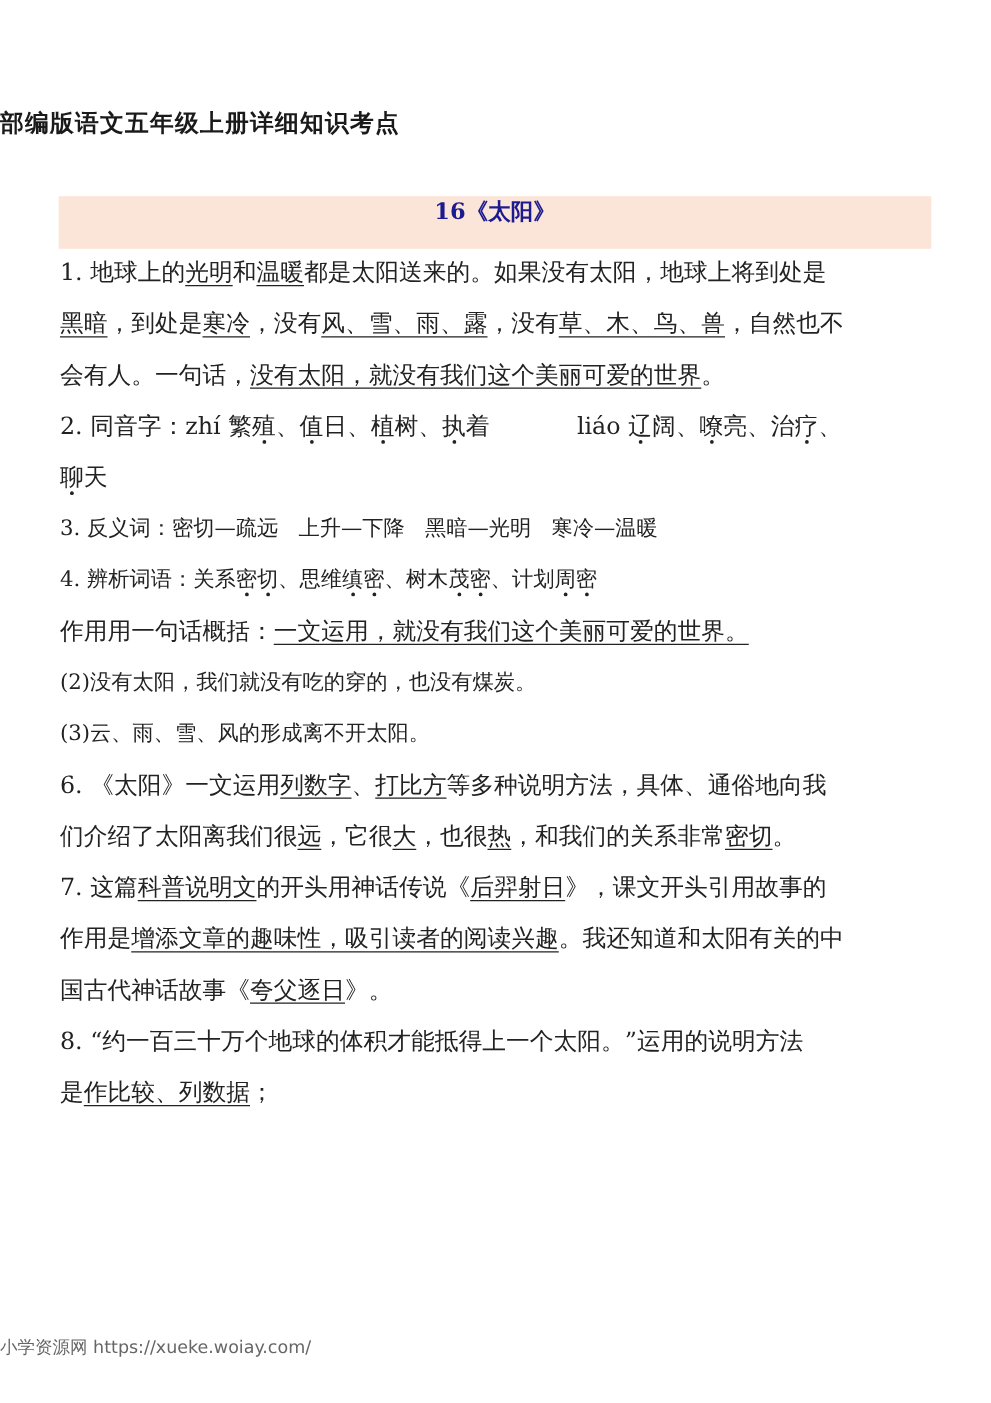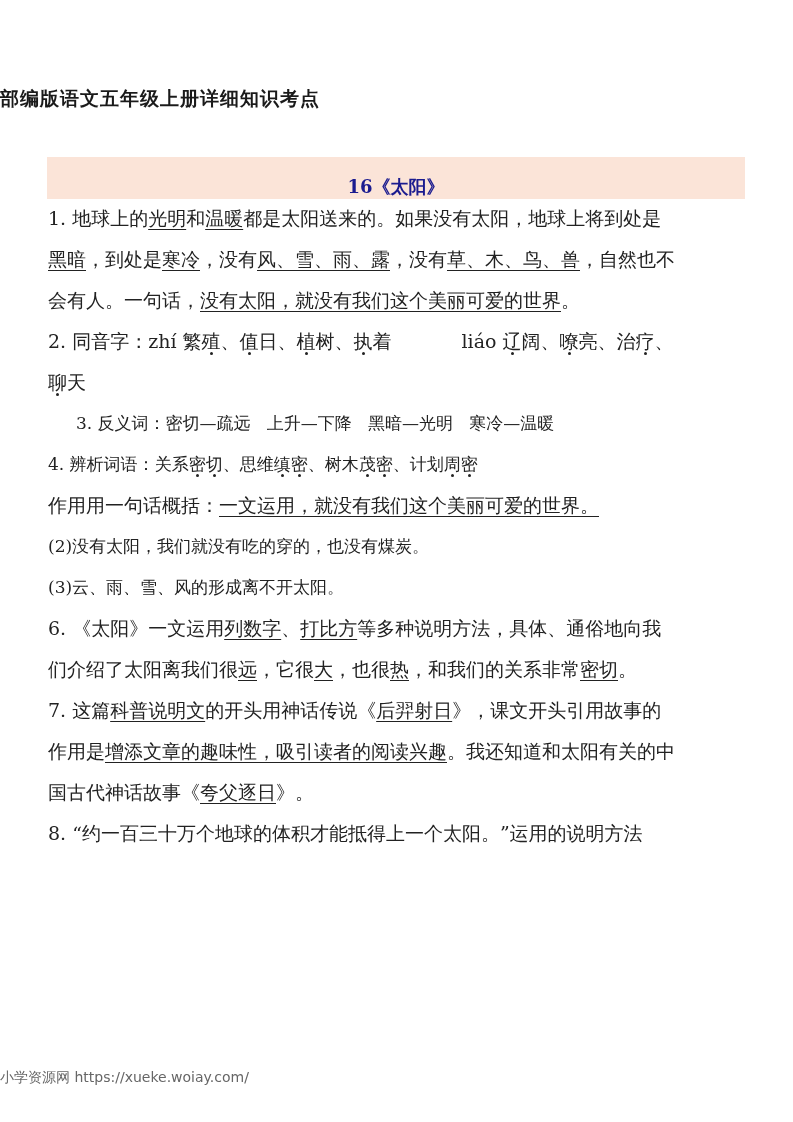--- a/index.html
+++ b/index.html
@@ -1,21 +1,21 @@
 <!DOCTYPE html>
 <html><head>
 <meta charset="utf-8">
 <style>
   html, body { margin: 0; padding: 0; background: #ffffff; }
   body { width: 793px; height: 1122px; position: relative; overflow: hidden;
          font-family: "DejaVu Serif", "Liberation Serif", serif; color: #222; }
   .page-title { position: absolute; top: 86px; left: 0; width: 713px; text-align: left;
                 font-size: 19px; font-weight: bold; color: #1a1a1a; letter-spacing: 1px; }
   .section-header { position: absolute; top: 157px; left: 47px; width: 698px; height: 42px;
-                    background: #fbe4d8; display: flex; align-items: flex-end; justify-content: center; }
+                    background: #fbe4d8; display: flex; align-items: flex-start; justify-content: center; }
   .section-header span { color: #1b1b8f; font-weight: bold; font-size: 18px; }
   .content { position: absolute; top: 198px; left: 48px; width: 700px; }
   .line { font-size: 19px; line-height: 41px; white-space: nowrap; color: #222; }
   .line.small { font-size: 17px; line-height: 41px; }
   .u { text-decoration: underline; text-underline-offset: 4px; text-decoration-thickness: 1px; }
   .dot { position: relative; }
   .dot::after { content: ""; position: absolute; left: 50%; bottom: -3px; width: 3px; height: 3px;
                 margin-left: -1.5px; border-radius: 50%; background: #222; }
   .gap { display: inline-block; width: 70px; }
   .footer { position: absolute; top: 1069px; left: 0; width: 793px; text-align: left;
@@ -32,32 +32,33 @@
 
 <div class="content">
 
   <div class="line"><span>1. 地球上的</span><span class="u">光明</span><span>和</span><span class="u">温暖</span><span>都是太阳送来的。如果没有太阳，地球上将到处是</span></div>
   <div class="line"><span class="u">黑暗</span><span>，到处是</span><span class="u">寒冷</span><span>，没有</span><span class="u">风、雪、雨、露</span><span>，没有</span><span class="u">草、木、鸟、兽</span><span>，自然也不</span></div>
   <div class="line"><span>会有人。一句话，</span><span class="u">没有太阳，就没有我们这个美丽可爱的世界</span><span>。</span></div>
 
   <div class="line"><span>2. 同音字：zhí </span><span>繁</span><span class="dot">殖</span><span>、</span><span class="dot">值</span><span>日、</span><span class="dot">植</span><span>树、</span><span class="dot">执</span><span>着</span><span class="gap"></span><span>liáo </span><span class="dot">辽</span><span>阔、</span><span class="dot">嘹</span><span>亮、治</span><span class="dot">疗</span><span>、</span></div>
   <div class="line"><span class="dot">聊</span><span>天</span></div>
 
-  <div class="line small" style="white-space:pre;margin-left:28px;">3. 反义词：密切—疏远   上升—下降   黑暗—光明   寒冷—温暖</div>
+  <div class="line small" style="white-space:pre;">3. 反义词：密切—疏远   上升—下降   黑暗—光明   寒冷—温暖</div>
 
   <div class="line small"><span>4. 辨析词语：</span><span>关系</span><span class="dot">密</span><span class="dot">切</span><span>、思维</span><span class="dot">缜</span><span class="dot">密</span><span>、树木</span><span class="dot">茂</span><span class="dot">密</span><span>、计划</span><span class="dot">周</span><span class="dot">密</span></div>
 
   <div class="line"><span>作用用一句话概括：</span><span class="u">一文运用，就没有我们这个美丽可爱的世界。</span></div>
 
   <div class="line small">(2)没有太阳，我们就没有吃的穿的，也没有煤炭。</div>
   <div class="line small">(3)云、雨、雪、风的形成离不开太阳。</div>
 
   <div class="line"><span>6. 《太阳》一文运用</span><span class="u">列数字</span><span>、</span><span class="u">打比方</span><span>等多种说明方法，具体、通俗地向我</span></div>
   <div class="line"><span>们介绍了太阳离我们很</span><span class="u">远</span><span>，它很</span><span class="u">大</span><span>，也很</span><span class="u">热</span><span>，和我们的关系非常</span><span class="u">密切</span><span>。</span></div>
 
   <div class="line"><span>7. 这篇</span><span class="u">科普说明文</span><span>的开头用神话传说《</span><span class="u">后羿射日</span><span>》，课文开头引用故事的</span></div>
   <div class="line"><span>作用是</span><span class="u">增添文章的趣味性，吸引读者的阅读兴趣</span><span>。我还知道和太阳有关的中</span></div>
   <div class="line"><span>国古代神话故事《</span><span class="u">夸父逐日</span><span>》。</span></div>
 
   <div class="line">8. “约一百三十万个地球的体积才能抵得上一个太阳。”运用的说明方法</div>
+  <div class="line"><span>是</span><span class="u">作比较、列数据</span><span>；</span></div>
 </div>
 
 <div class="footer">小学资源网 https://xueke.woiay.com/</div>
 
 </body></html>

